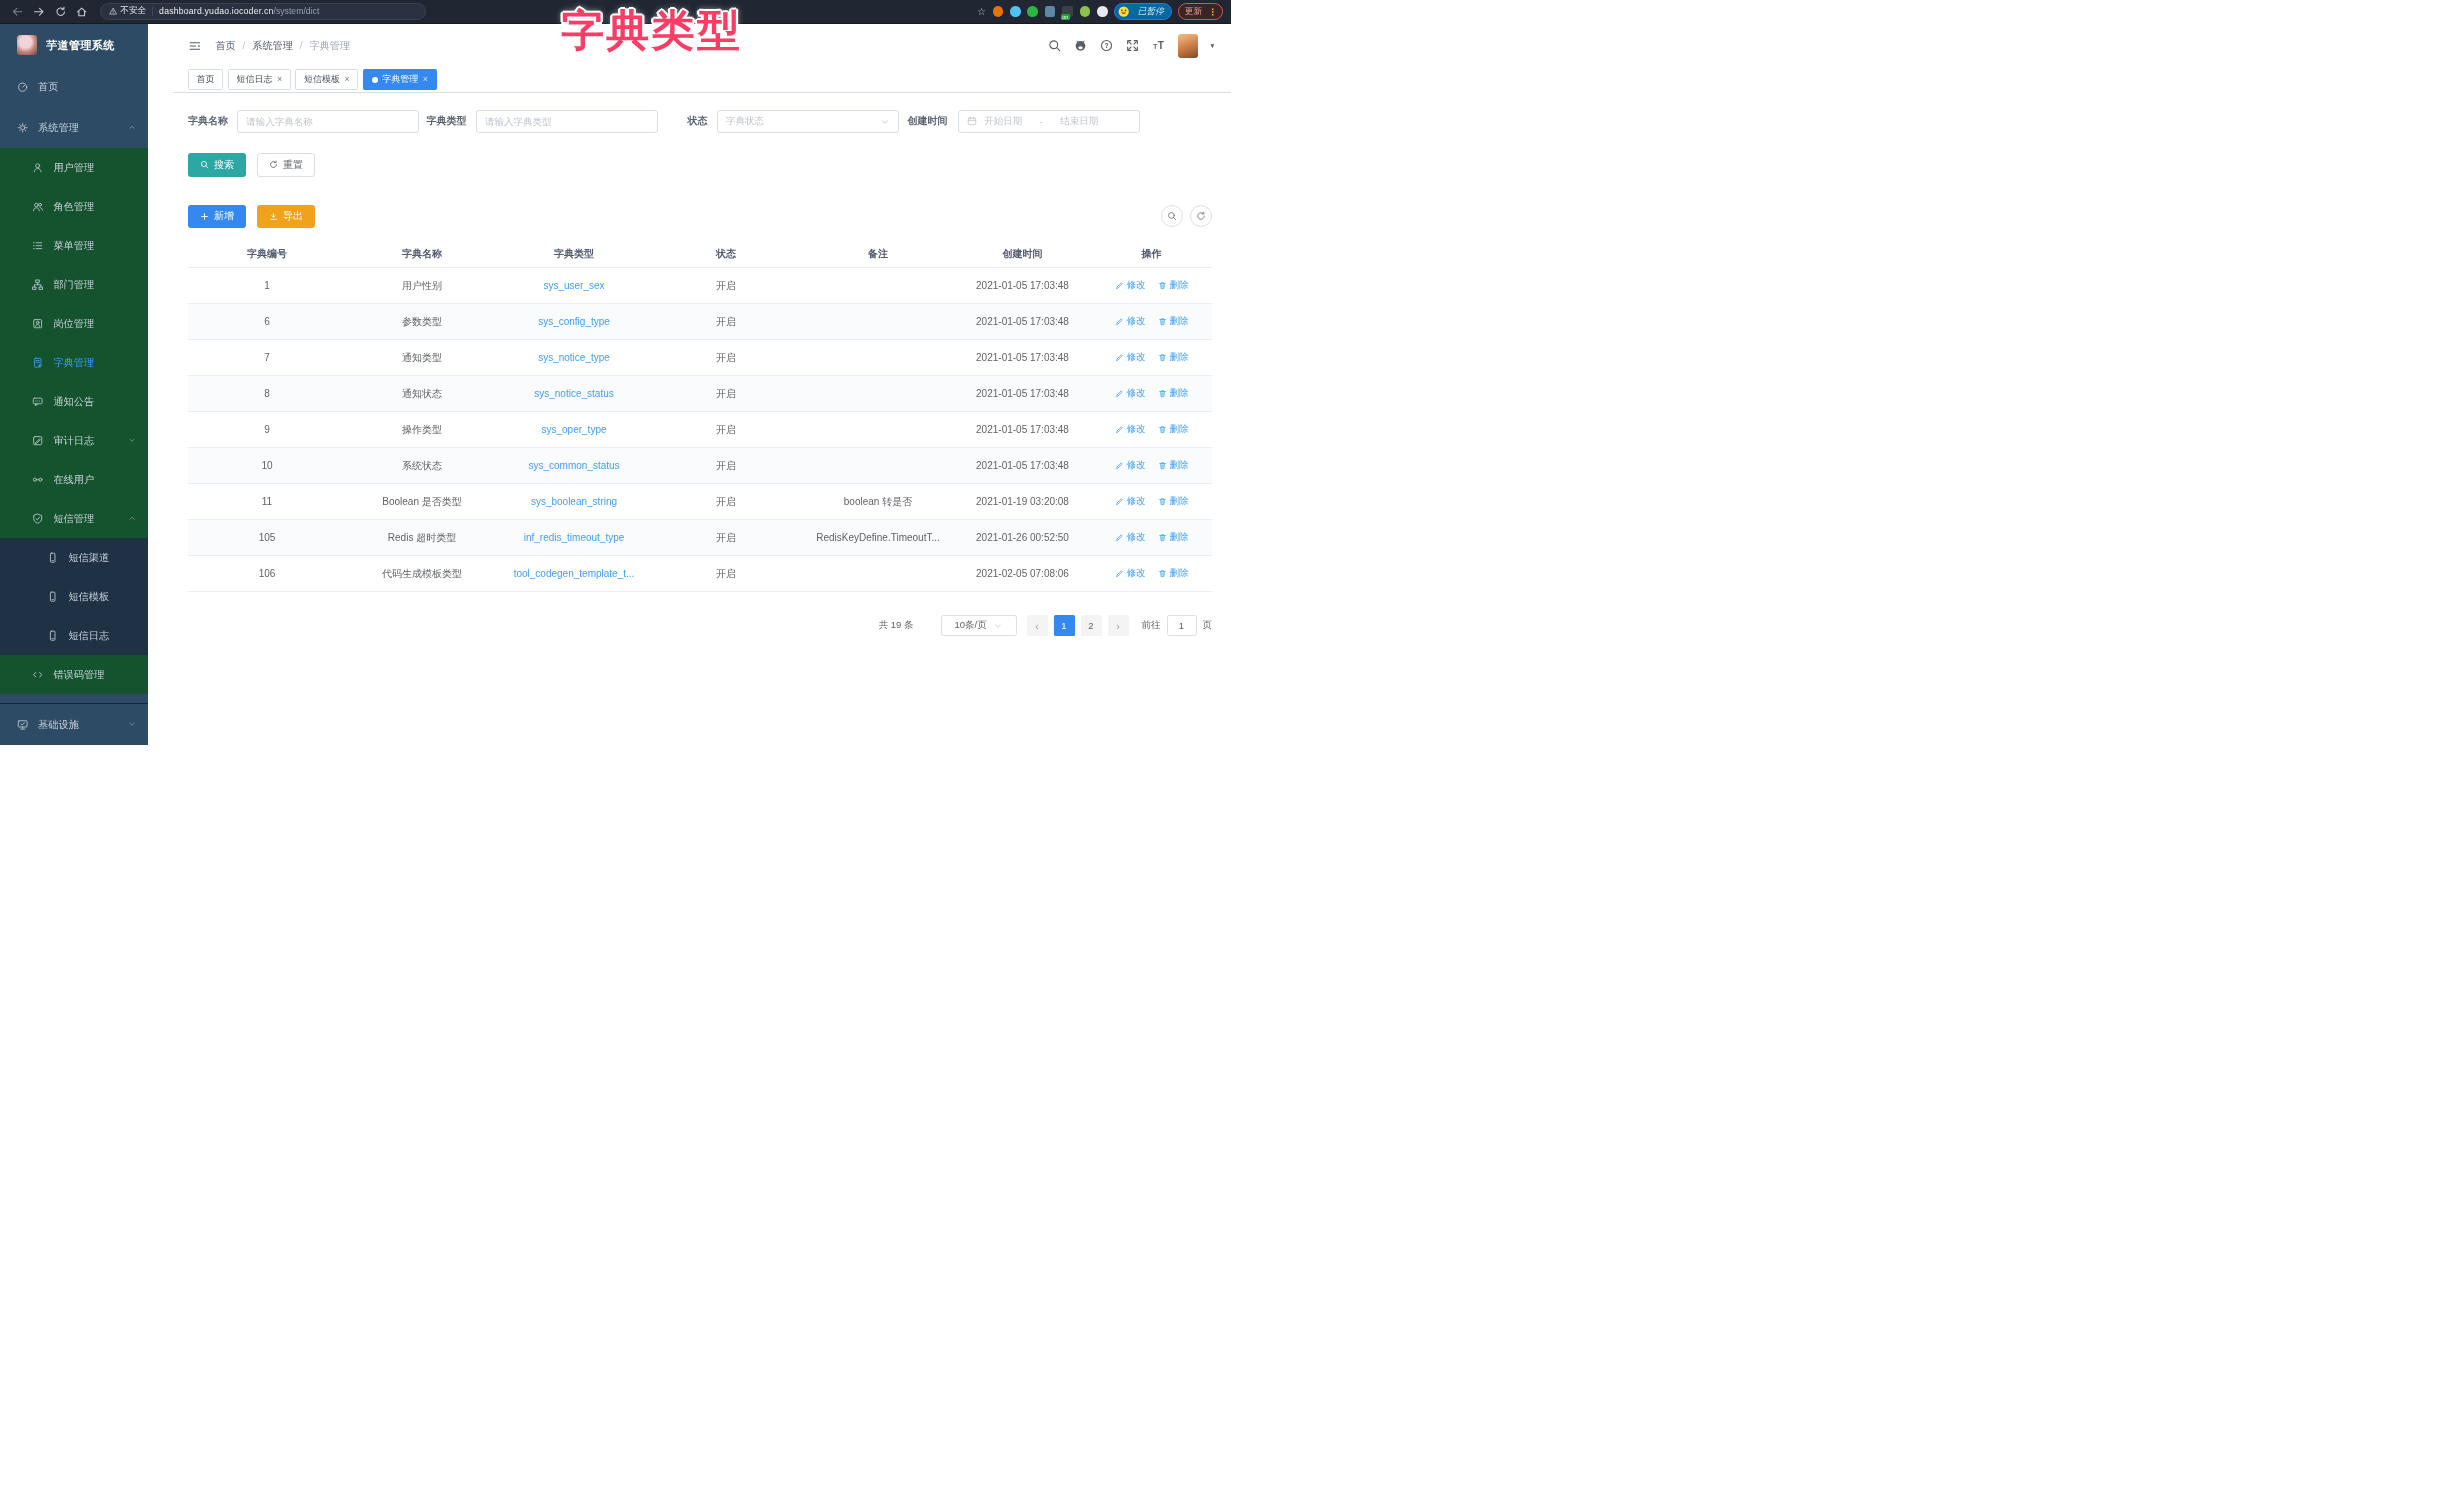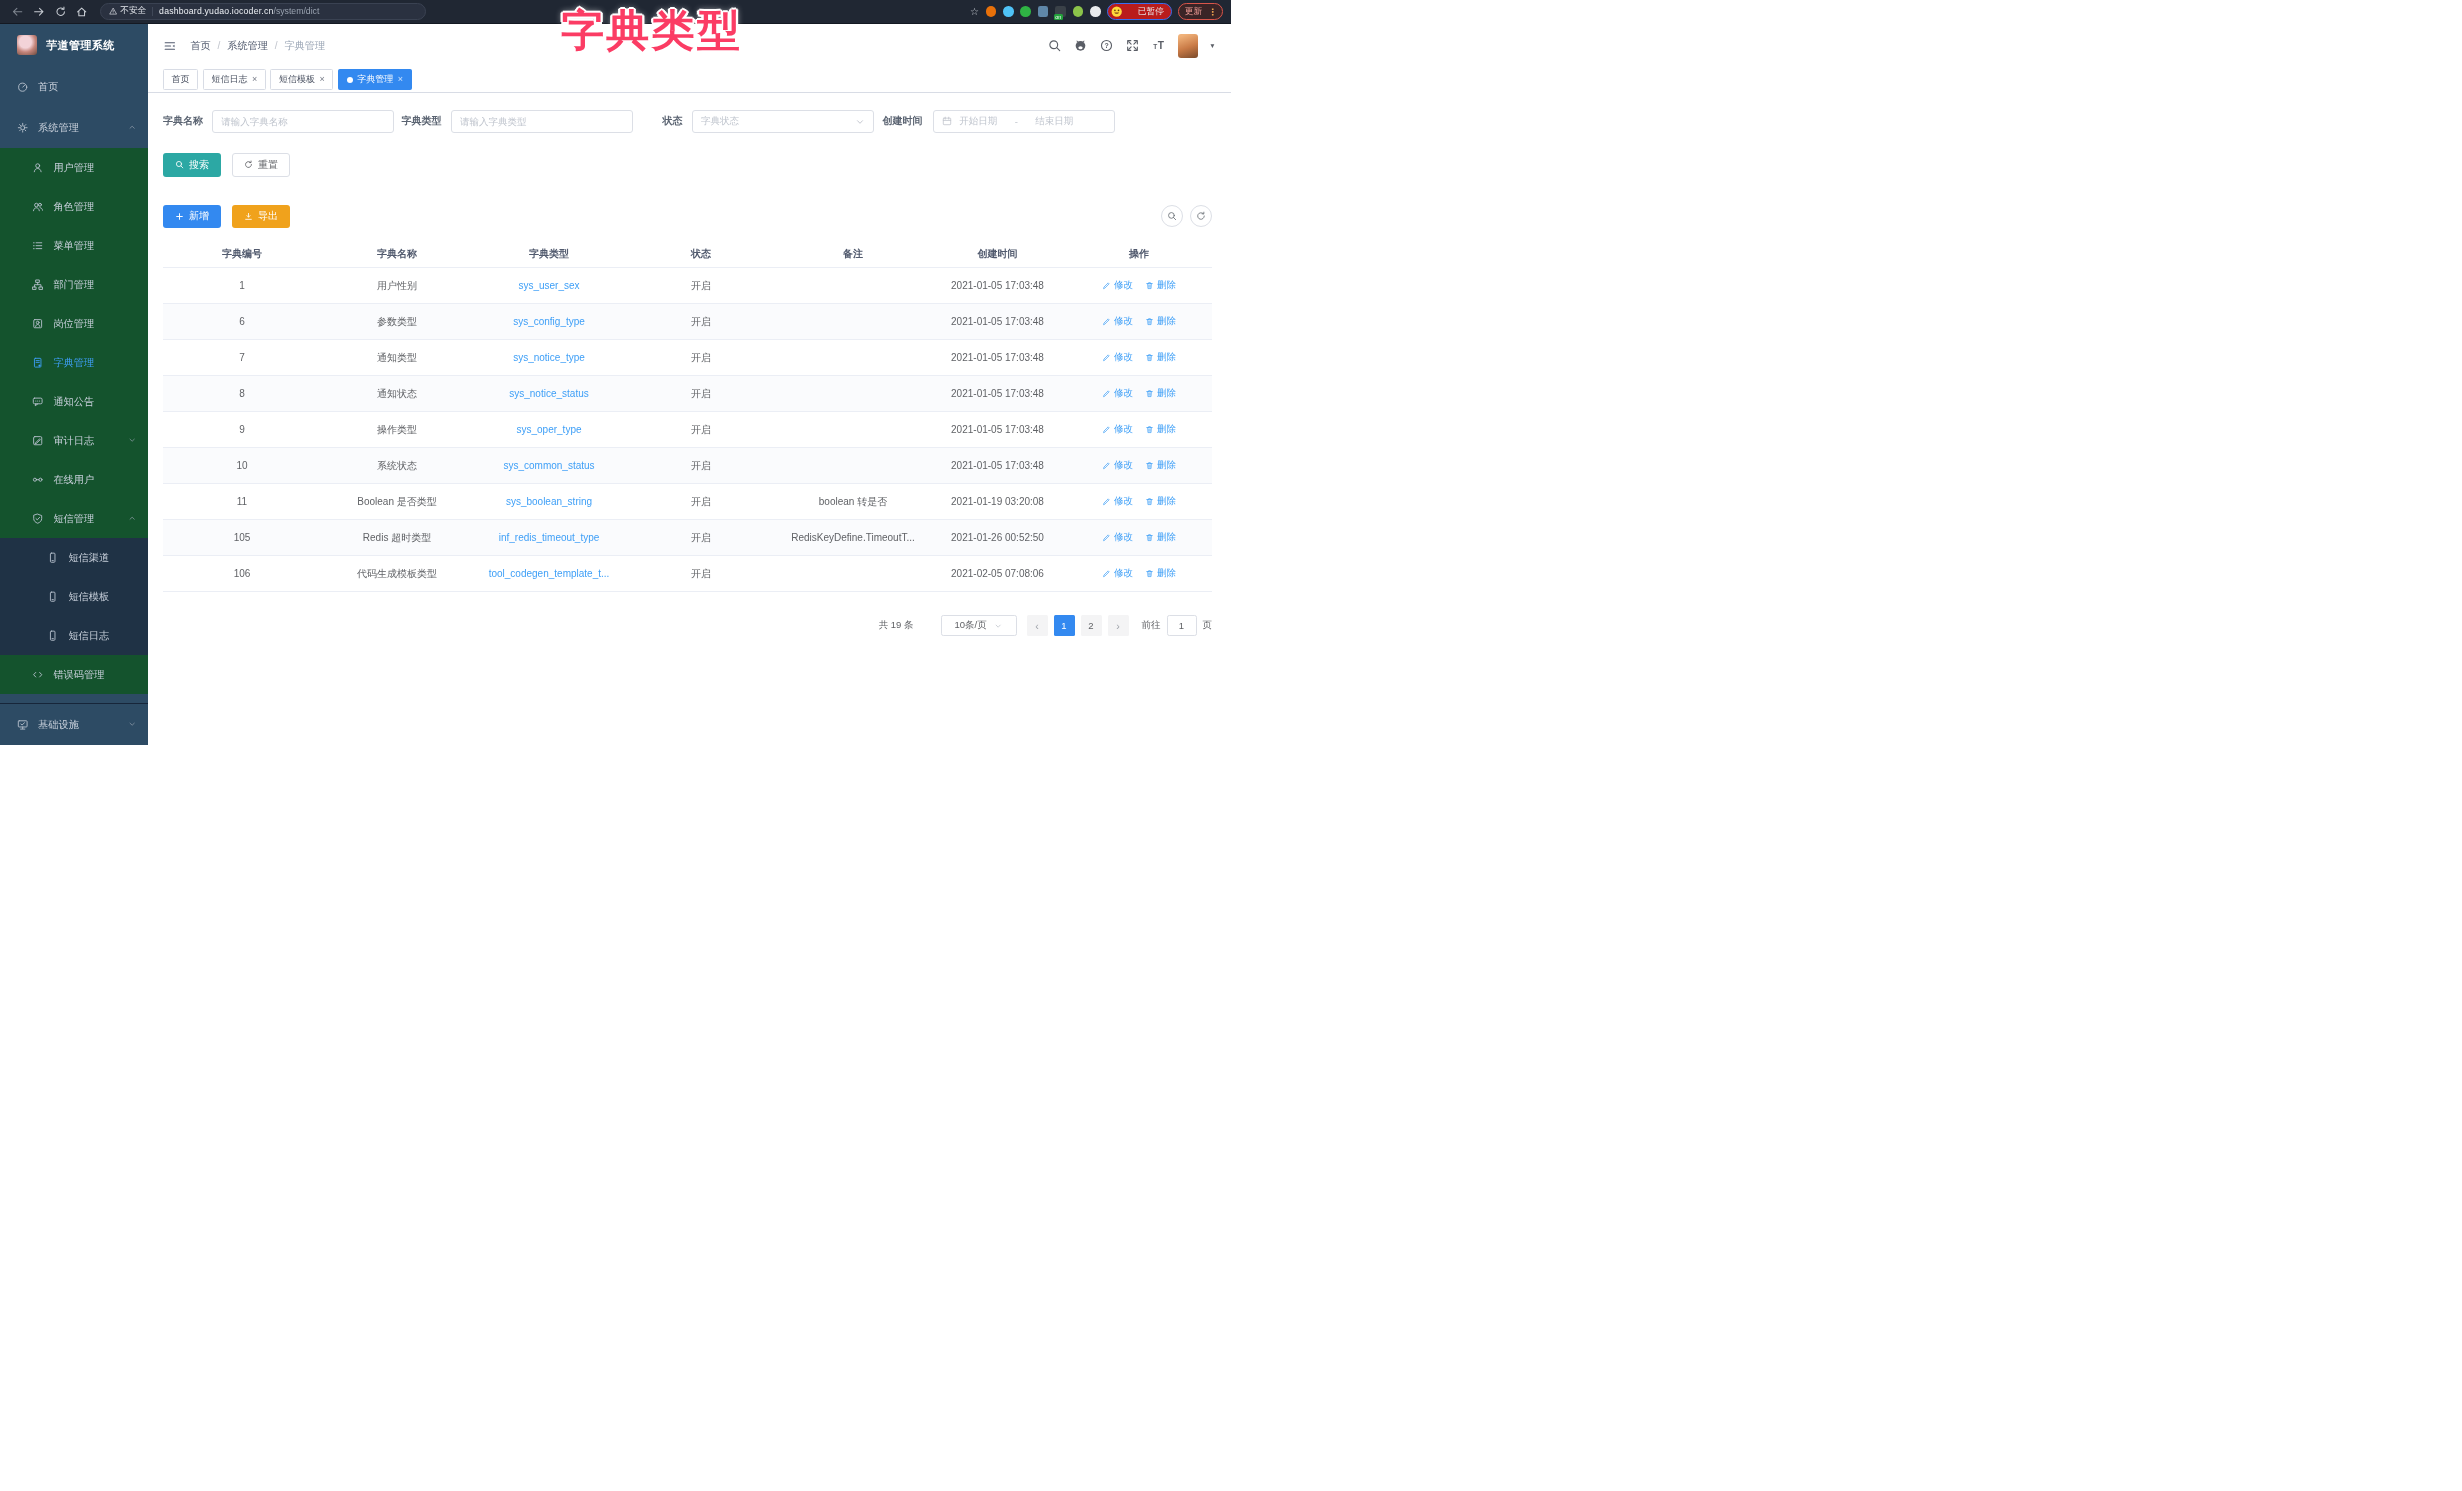--- a/index.html
+++ b/index.html
@@ -16,27 +16,27 @@
   .url-pill .warn { color:#e4e7ec; display:flex; align-items:center; gap:3px; }
   .url-pill .warn svg { width:8.3px; height:8.3px; }
   .url-sep { color:#4a5262; }
   .url-host { color:#eef1f5; letter-spacing:0.2px; }
   .url-path { color:#9aa3b0; }
   .bar-right { margin-left:auto; display:flex; align-items:center; gap:6.8px; }
   .star { color:#c7ccd3; font-size:10px; }
   .ext { width:10.6px; height:10.6px; border-radius:50%; display:inline-block; position:relative; }
   .ext.sq { border-radius:2.3px; }
   .ext .on { position:absolute; left:-1.5px; bottom:-3px; background:#23a13b; color:#fff; font-size:5.3px; line-height:6px; padding:0 1.5px; border-radius:1.5px; }
-  .paused-badge { border:1.5px solid #3a6df0; border-radius:10px; background:#b91c1c; color:#e8ecf1; display:flex; align-items:center; gap:15px; padding:1.5px 6.8px 1.5px 3px; font-size:8.7px; }
+  .paused-badge { border:1.5px solid #3a6df0; border-radius:10px; background:#0369a1; color:#e8ecf1; display:flex; align-items:center; gap:8px; padding:1.5px 6.8px 1.5px 3px; font-size:8.7px;font-style:italic; }
   .paused-badge svg { width:11.4px; height:11.4px; }
   .update-pill { border:1.5px solid #d9554a; border-radius:8.3px; background:#3a2426; color:#ef9d96; padding:1.5px 5.3px; display:flex; align-items:center; gap:6px; font-size:8.7px; }
   .update-pill .dots { color:#e8a14c; font-weight:bold; font-size:9px; letter-spacing:0; }
 
   
-  .app { display:flex; height:721px; }
+  .app { display:flex; height:721px;gap:25px; }
 
   
   .sidebar { width:148px; background:#2D4B64; display:flex; flex-direction:column; flex-shrink:0; }
   .logo-row { height:42px; display:flex; align-items:center; padding-left:16.7px; gap:9px; }
   .logo-img { width:20.5px; height:20.5px; border-radius:3px; background:radial-gradient(circle at 42% 35%, #f3d3d8 0 34%, #c5857b 58%, #6b4a3e); flex-shrink:0; }
   .app-title { color:#fff; font-size:11px; font-weight:bold; letter-spacing:0.4px; }
   .menu { flex:1; display:flex; flex-direction:column; }
   .mi { display:flex; align-items:center; gap:10px; font-size:10.2px; color:#c8d0db; padding-left:16.7px; position:relative; cursor:pointer; flex-shrink:0; }
   .mi.lv1 { height:41px; }
   .mi.lv2 { height:39px; background:#14532d; padding-left:32px; }

